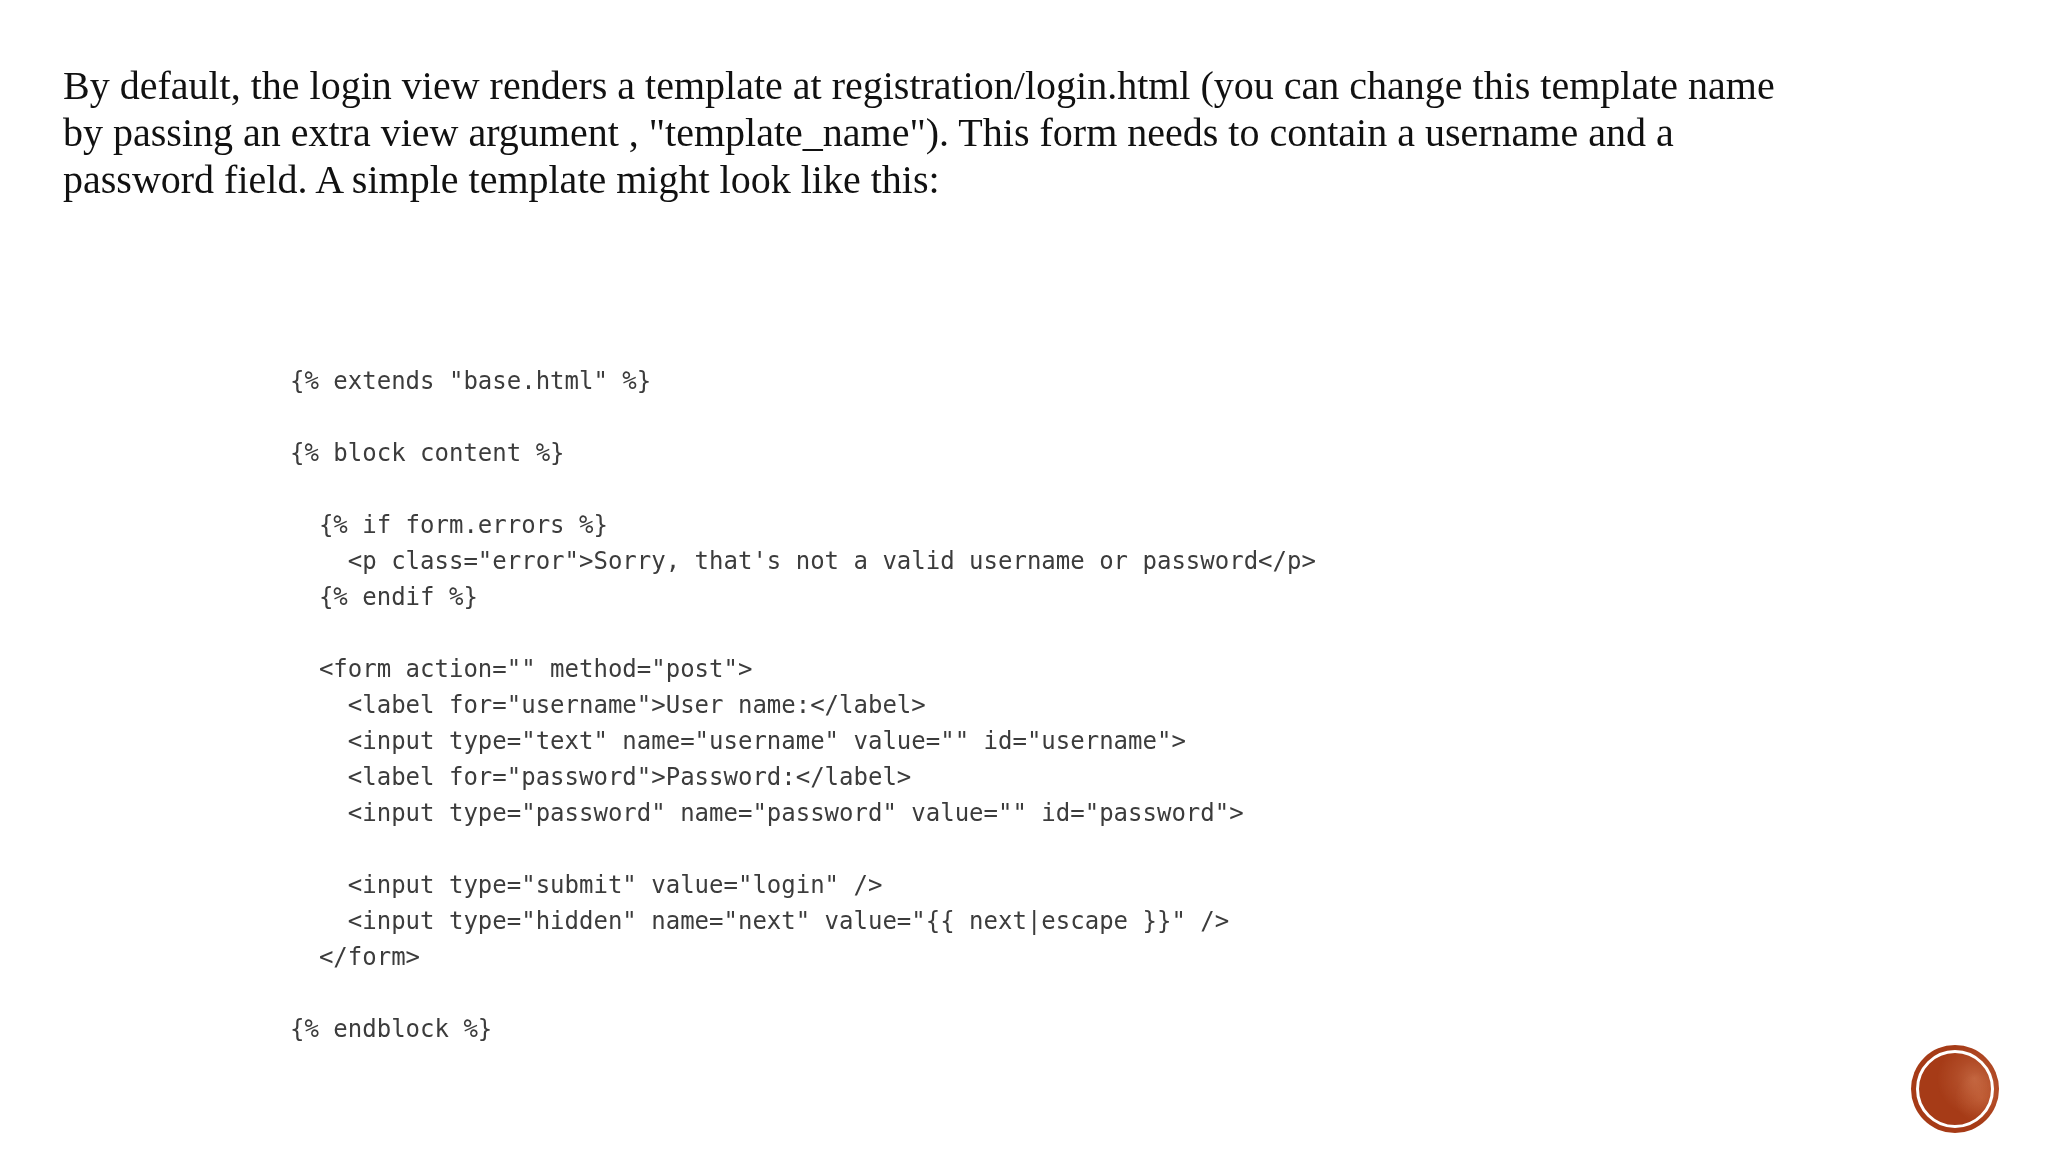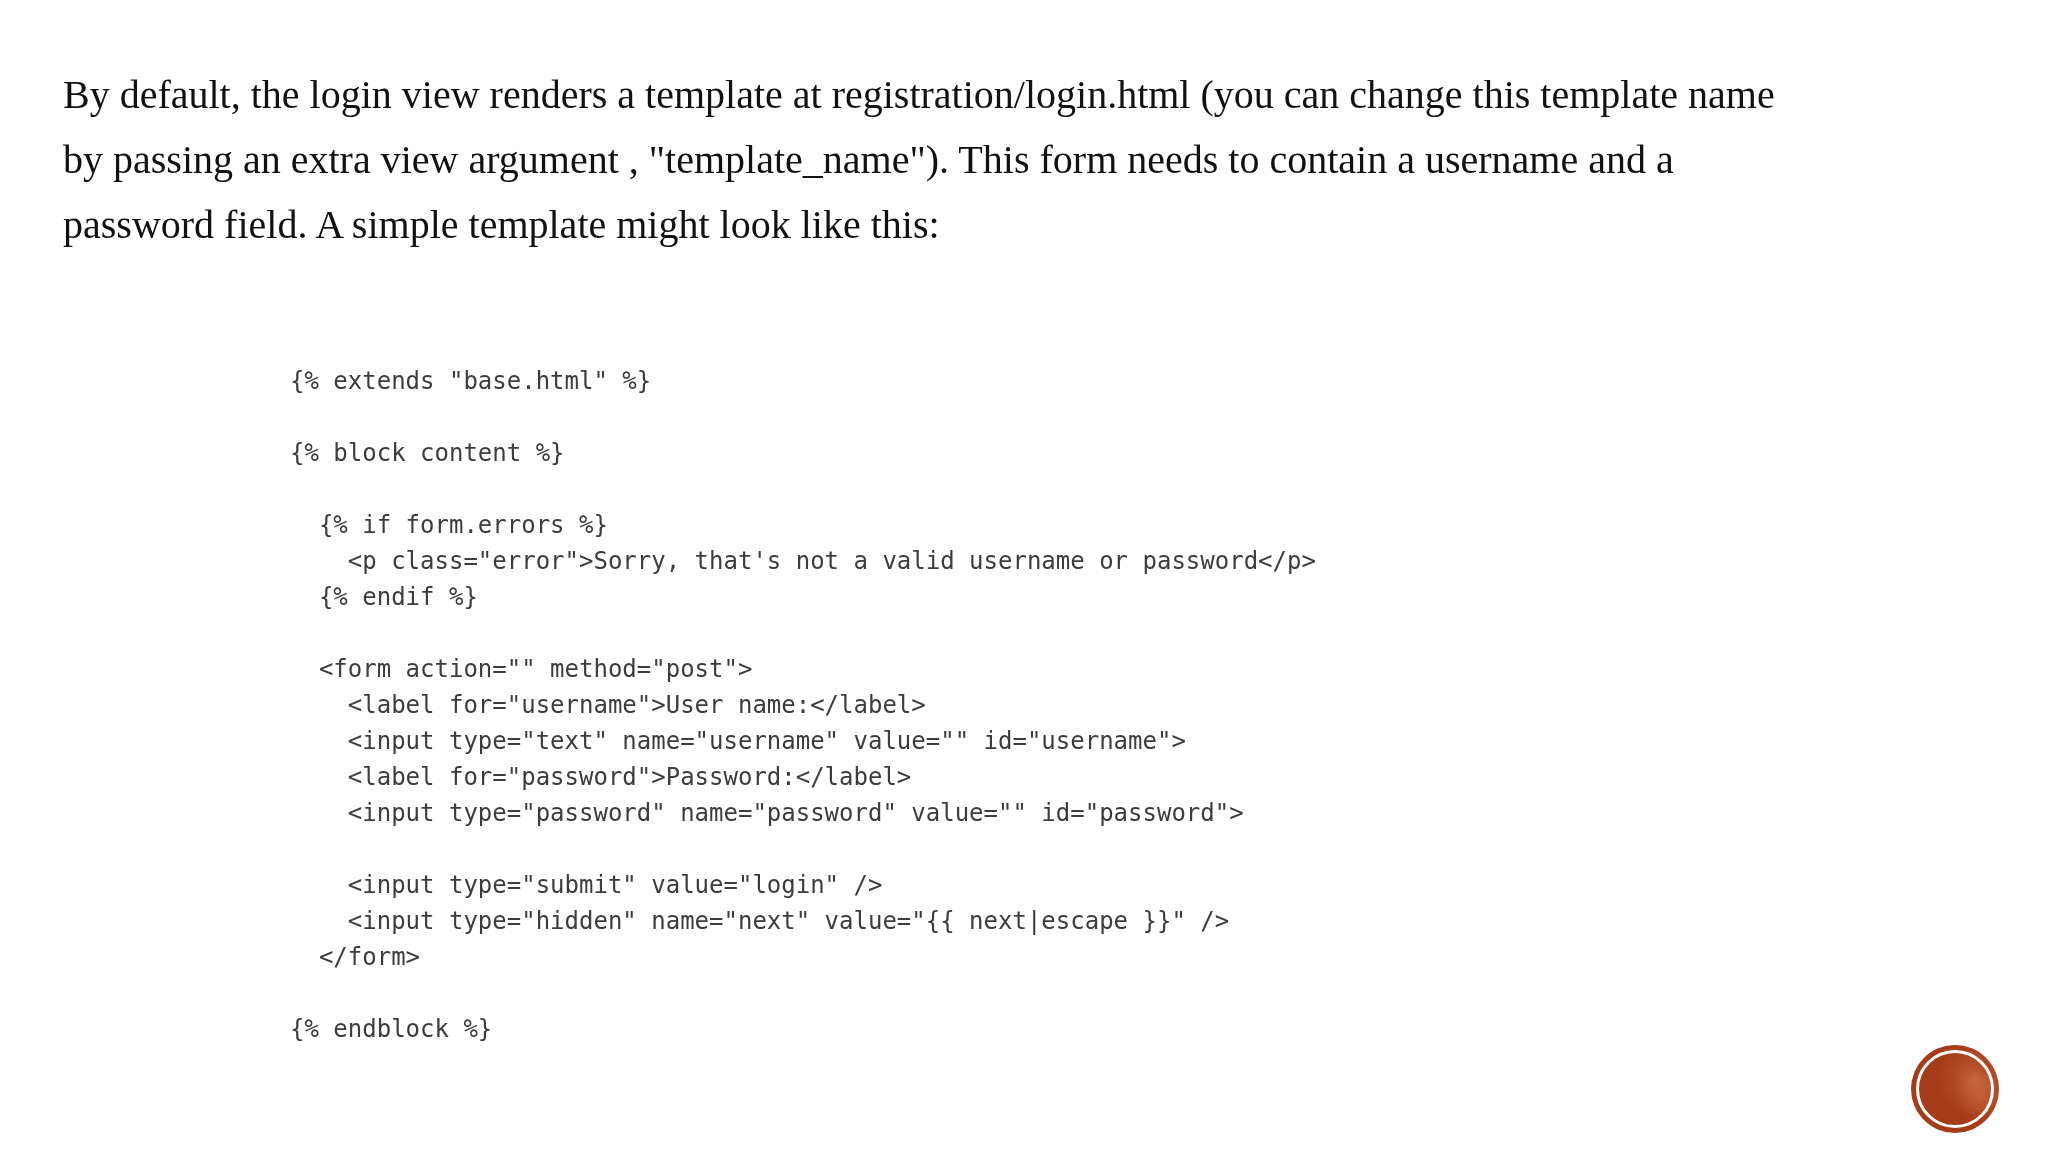--- a/index.html
+++ b/index.html
@@ -13,21 +13,21 @@
     height: 1152px;
     background: #ffffff;
     overflow: hidden;
   }
   .intro-paragraph {
     position: absolute;
     left: 63px;
     top: 62px;
     font-family: "Liberation Serif", serif;
     font-size: 40px;
-    line-height: 65px;
+    line-height: 47px;
     color: #111111;
     white-space: pre;
     letter-spacing: 0px;
   }
   .code-block {
     position: absolute;
     left: 290px;
     top: 363px;
     margin: 0;
     font-family: "DejaVu Sans Mono", monospace;

